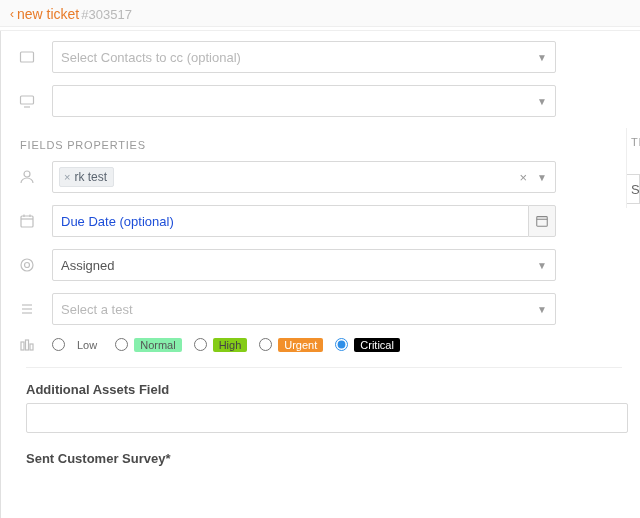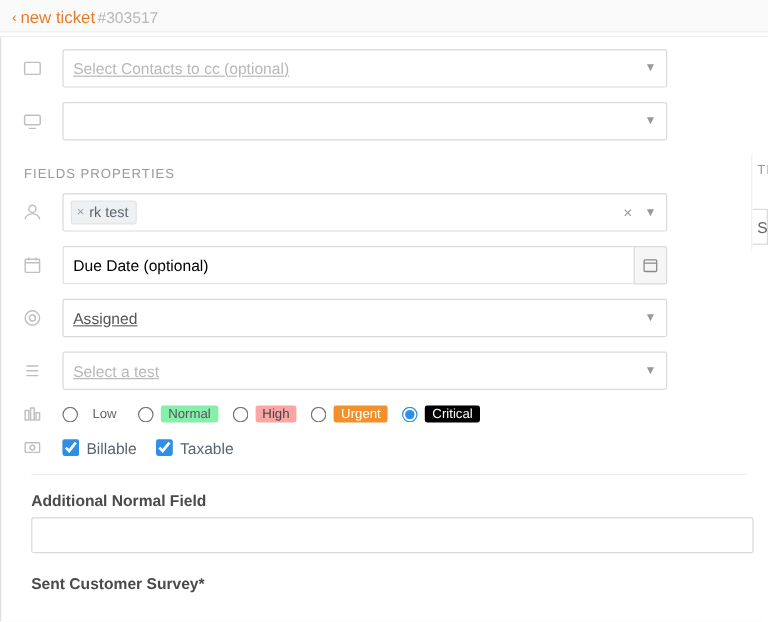--- a/index.html
+++ b/index.html
@@ -9,41 +9,41 @@
   .back-chevron { color: #e87b29; font-size: 12px; margin-right: 3px; line-height: 1; }
   .header .title { color: #e87b29; font-size: 14px; font-weight: 400; }
   .header .ticket-id { color: #b8b8b8; font-size: 13px; margin-left: 2px; }
   .scroll-area { position: absolute; top: 30px; left: 0; right: 0; bottom: 0; overflow: hidden; border-top: 1px solid #eee; }
   .content { position: absolute; left: 8px; top: 0; right: 0; bottom: 0; padding-top: 4px; }
   .left-border { position: absolute; left: 0; top: 0; bottom: 0; width: 1px; background: #e0e0e0; }
   .field-row { display: flex; align-items: center; margin: 6px 0 12px 0; padding: 0 8px; }
   .icon-col { width: 22px; flex: 0 0 22px; display: flex; align-items: center; justify-content: center; color: #bfbfbf; }
   .icon-col svg { width: 16px; height: 16px; stroke: #bfbfbf; fill: none; stroke-width: 1.2; }
   .control-col { flex: 1 1 auto; margin-left: 14px; margin-right: 76px; }
-  .select-like { border: 1px solid #d9d9d9; height: 32px; border-radius: 2px; display: flex; align-items: center; padding: 1px 8px; position: relative; background: #fff; width: 100%; text-decoration: underline; }
+  .select-like { border: 1px solid #d9d9d9; height: 32px; border-radius: 2px; display: flex; align-items: center; padding: 1px 8px; position: relative; background: #fff; width: 100%; }
   .select-like.placeholder { color: #b8b8b8; }
   .select-like .value { color: #555; font-size: 13px; }
   .select-like .caret { position: absolute; right: 8px; top: 50%; transform: translateY(-50%); color: #999; font-size: 10px; }
   .date-group { display: flex; }
-  .date-input { flex: 1; height: 32px; border: 1px solid #d9d9d9; border-right: none; padding: 0 8px; color: #000000; background: #fff; display: flex; align-items: center; border-radius: 2px 0 0 2px; }
+  .date-input { flex: 1; height: 32px; border: 1px solid #d9d9d9; border-right: none; padding: 0 8px; color: #1d4ed8; background: #fff; display: flex; align-items: center; border-radius: 2px 0 0 2px; }
   .date-btn { width: 28px; height: 32px; border: 1px solid #d9d9d9; background: #f6f6f6; display: flex; align-items: center; justify-content: center; border-radius: 0 2px 2px 0; }
   .date-btn svg { width: 14px; height: 14px; stroke: #888; fill: none; stroke-width: 1.2; }
   .tag-field { border: 1px solid #d9d9d9; height: 32px; border-radius: 2px; display: flex; align-items: center; padding: 4px 6px; position: relative; background: #fff; }
   .tag-chip { background: #eef0f2; border: 1px solid #e0e3e6; border-radius: 2px; padding: 2px 6px 2px 4px; font-size: 12px; color: #5b6570; display: flex; align-items: center; }
   .tag-chip .x { color: #96a0aa; margin-right: 4px; font-size: 11px; cursor: pointer; }
   .tag-field .clear-x { position: absolute; right: 28px; color: #999; font-size: 13px; cursor: pointer; }
   .tag-field .caret { position: absolute; right: 8px; color: #999; font-size: 10px; }
   .section-label { color: #9a9a9a; font-size: 11px; letter-spacing: 0.8px; padding: 10px 12px 4px 12px; }
   .radio-row { display: flex; align-items: center; gap: 12px; }
-  .radio-item { display: flex; align-items: flex-end; gap: 6px; }
+  .radio-item { display: flex; align-items: flex-start; gap: 6px; }
   .radio-item input[type=radio] { width: 13px; height: 13px; accent-color: #2f8fe8; }
   .sev { font-size: 11px; padding: 1px 6px; border-radius: 2px; color: #fff; }
   .sev-low { color: #666; }
   .sev-normal { background: #86efac; color: #555; }
-  .sev-high { background: #fca5a5; color: #444; }
+  .sev-high { background: #84cc16; color: #444; }
   .sev-urgent { background: #f2902b; }
   .sev-critical { background: #000000; }
   .check-row { display: flex; align-items: center; gap: 16px; }
   .check-item { display: flex; align-items: center; gap: 6px; color: #5b6570; font-size: 13px; }
   .check-item input[type=checkbox] { width: 14px; height: 14px; accent-color: #2f8fe8; }
   .divider { height: 1px; background: #eee; margin: 14px 18px 0 18px; }
   .custom-fields { padding: 14px 18px 0 18px; }
   .cf-section-label { color: #9a9a9a; font-size: 11px; letter-spacing: 0.8px; margin-bottom: 16px; display: block; }
   .cf-label { color: #4a4a4a; font-size: 13px; font-weight: 600; display: block; margin-bottom: 6px; }
   .cf-input { width: 602px; height: 30px; border: 1px solid #d9d9d9; border-radius: 2px; padding: 0 6px; font-size: 13px; color: #333; }
@@ -196,46 +196,26 @@
                 <span class="sev sev-urgent">Urgent</span>
               </label>
             <label class="radio-item">
                 <input type="radio" name="sev" checked="" style="">
                 <span class="sev sev-critical">Critical</span>
               </label>
           </div>
         </div>
       </div>
 
-      <div class="field-row">
-        <div class="icon-col">
-          <svg viewBox="0 0 16 16">
-              <rect x="2" y="4" width="12" height="8" rx="1"></rect>
-              <circle cx="8" cy="8" r="2"></circle>
-            </svg>
-        </div>
-        <div class="control-col">
-          <div class="check-row">
-            <label class="check-item">
-                <input type="checkbox" checked="" style="">
-                <span>Billable</span>
-              </label>
-            <label class="check-item">
-                <input type="checkbox" checked="" style="">
-                <span>Taxable</span>
-              </label>
-          </div>
-        </div>
-      </div>
 
       <div class="divider"></div>
 
       <div class="custom-fields">
 
-        <span class="cf-label">Additional Normal Field</span>
+        <span class="cf-label">Additional Assets Field</span>
         <input class="cf-input" value="" style="">
 
         <span class="cf-label" style="margin-top:18px">Sent Customer Survey*</span>
         
       </div>
 
     </div>
   </div>
 
   <div class="right-panel-slice">

